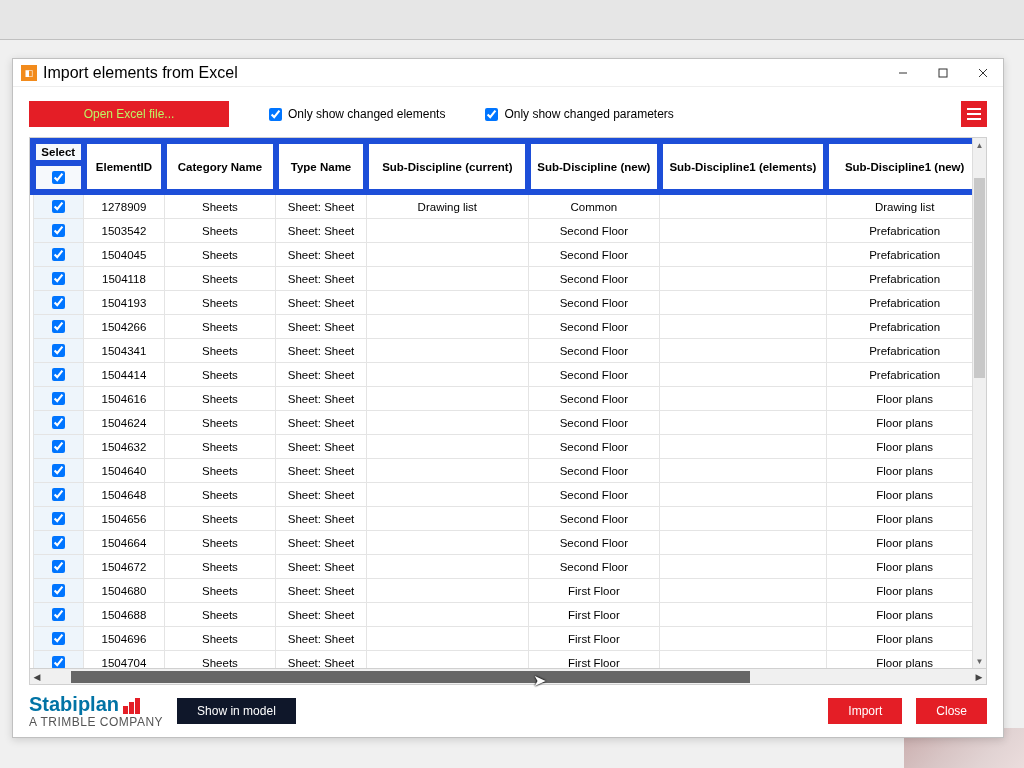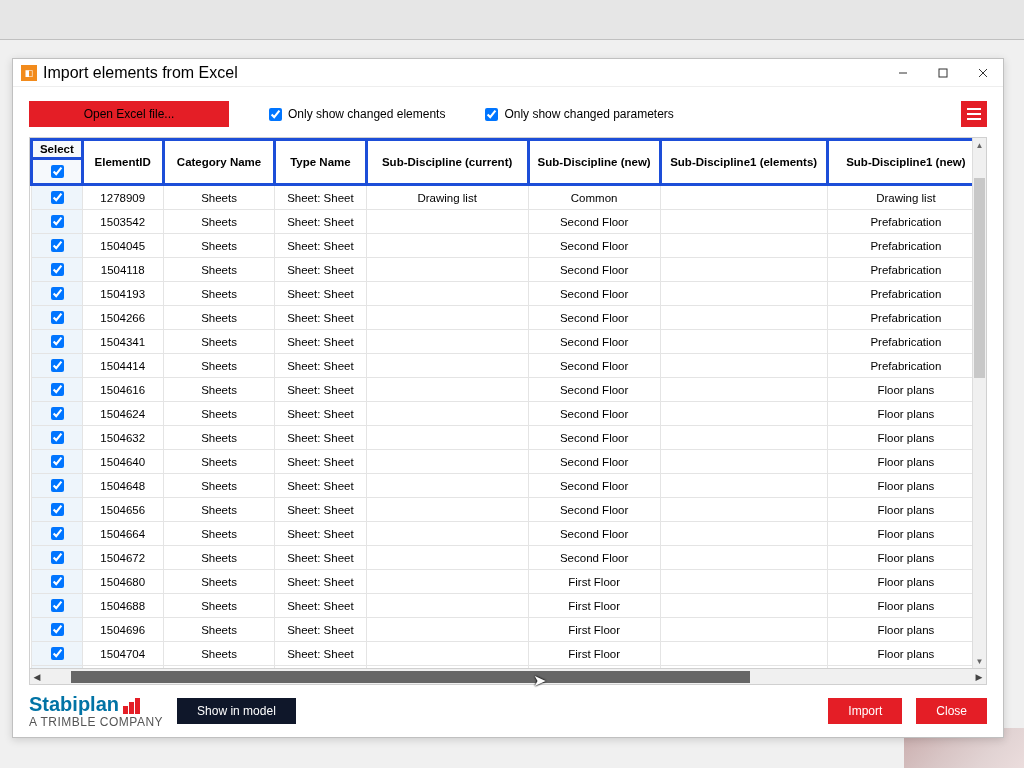--- a/index.html
+++ b/index.html
@@ -74,21 +74,21 @@
     cursor: pointer;
   }
   .toolbar {
     display: flex;
     align-items: center;
     padding: 14px 16px 10px 16px;
     gap: 40px;
   }
   .red-btn {
     background: #e41e26;
-    color: #000000;
+    color: #bef264;
     border: none;
     padding: 6px 0;
     width: 200px;
     text-align: center;
     cursor: pointer;
     font-size: 12px;
   }
   .chk-row { display: flex; align-items: center; gap: 6px; cursor: pointer; justify-content: space-between; }
   .chk-row input { margin: 0; }
   .hamburger {
@@ -123,21 +123,21 @@
     border: 1px solid #d0d0d0;
     position: relative;
   }
   table {
     border-collapse: collapse;
     width: 100%;
     table-layout: fixed;
   }
   thead th {
     background: #fff;
-    border: 3px solid #1d4ed8;
+    border: 6px solid #1d4ed8;
     font-size: 11.5px;
     font-weight: 600;
     text-align: center;
     vertical-align: middle;
     height: 20px;
     padding: 2px 4px;
   }
   thead tr.hrow1 th { height: 18px; }
   thead tr.hrow2 th { height: 20px; }
   thead th.select-head {

